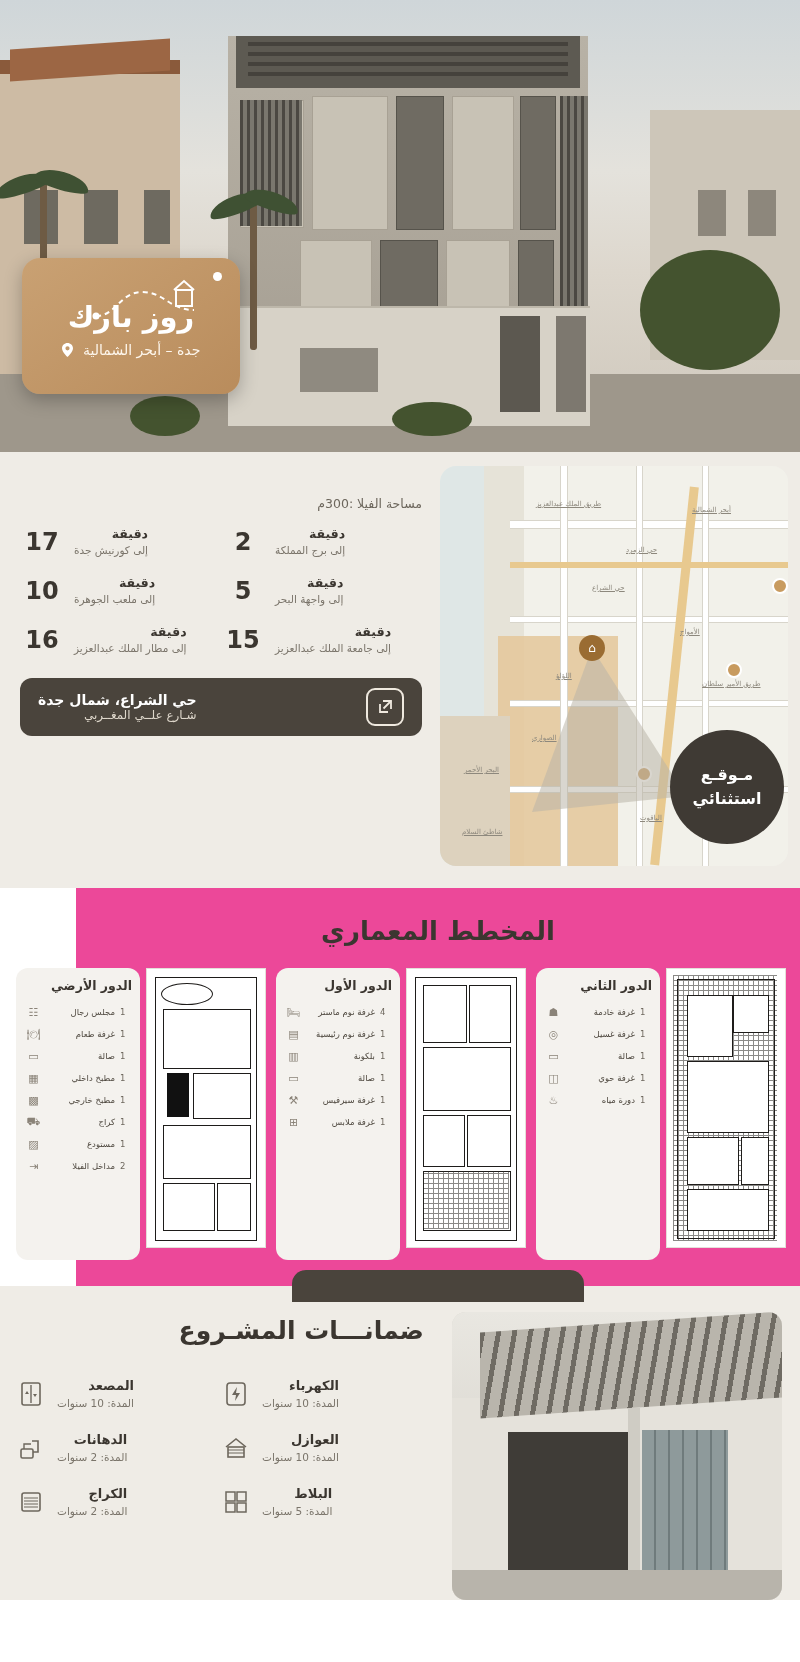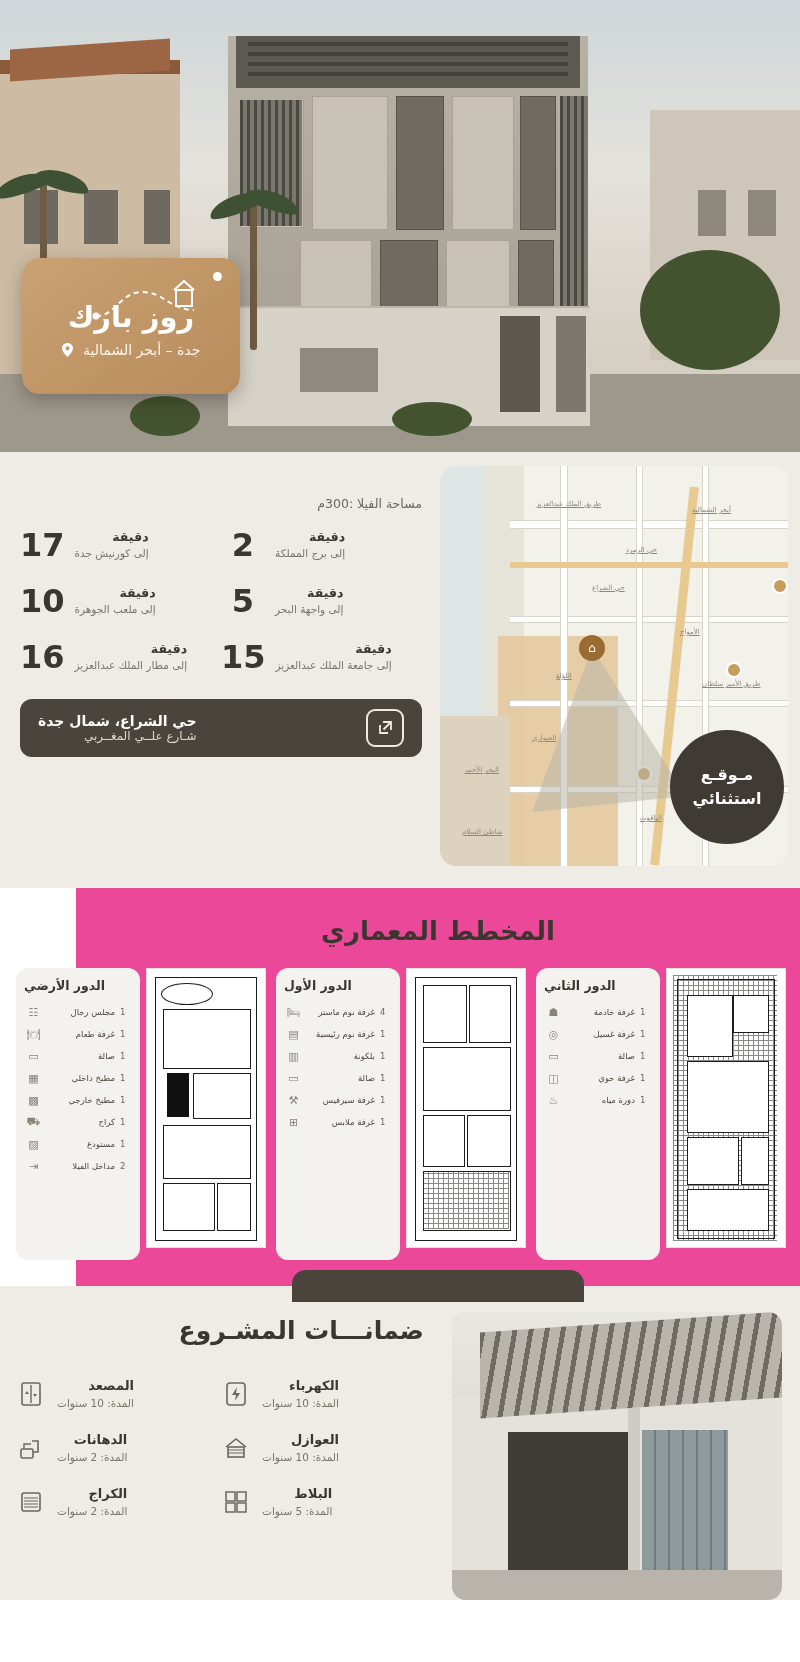--- a/index.html
+++ b/index.html
@@ -74,21 +74,21 @@
   }
   .map-poi{position:absolute;width:12px;height:12px;border-radius:50%;background:#c89b5f;border:2px solid #fff;}
 
   .info-right{flex:1 1 auto;padding:6px 18px 0 8px;text-align:right;}
   .info-title{
     margin:0;font-size:21px;font-weight:bold;color:#3d3ا;color:#3d3831;line-height:1.55;
   }
   .info-area{margin:24px 0 4px;font-size:12.5px;color:#6c665c;}
   .times-grid{display:flex;flex-wrap:wrap;margin-top:6px;}
   .time-cell{width:50%;display:flex;flex-direction:row-reverse;align-items:center;justify-content:flex-start;gap:10px;padding:9px 0;}
-  .time-num{font-size:32px;font-weight:bold;color:#3b3630;min-width:44px;text-align:center;}
+  .time-num{font-size:24px;font-weight:bold;color:#3b3630;min-width:44px;text-align:center;}
   .time-txt{text-align:right;line-height:1.35;}
   .time-txt .u{font-size:12.5px;font-weight:bold;color:#3b3630;}
   .time-txt .d{font-size:10.5px;color:#7a746a;}
   .addr-bar{
     margin-top:14px;background:#4a443c;border-radius:12px;height:58px;
     display:flex;flex-direction:row-reverse;align-items:center;justify-content:space-between;
     padding:0 18px;color:#fff;
   }
   .addr-bar .a1{font-size:14px;font-weight:bold;}
   .addr-bar .a2{font-size:12px;color:#ded7cb;letter-spacing:1px;}
@@ -102,21 +102,21 @@
   .plans-title{margin:0 0 22px;text-align:center;font-size:26px;font-weight:bold;color:#3b3630;}
   .plans-row{display:flex;flex-direction:row;gap:10px;padding:0 14px;justify-content:space-between;}
   .plan-group{display:flex;flex-direction:row;gap:6px;align-items:flex-start;}
   .plan-img{width:118px;height:278px;background:#fff;border:1px solid #e3e0d9;position:relative;overflow:hidden;}
   .bp{position:absolute;border:1px solid #1e1c1a;}
   .bp-hatch{position:absolute;background:repeating-linear-gradient(90deg,#2b2926 0 1px,transparent 1px 5px),repeating-linear-gradient(0deg,#2b2926 0 1px,transparent 1px 5px);opacity:.55;}
   .bp-fill{position:absolute;background:#111;}
   .plan-card{
     width:108px;min-height:272px;background:#f4f2ee;border-radius:12px;padding:10px 8px;
   }
-  .plan-card h3{margin:0 0 8px;text-align:left;font-size:12.5px;font-weight:bold;color:#3b3630;}
+  .plan-card h3{margin:0 0 8px;text-align:right;font-size:12.5px;font-weight:bold;color:#3b3630;}
   .plan-item{display:flex;flex-direction:row-reverse;align-items:center;gap:5px;padding:3.5px 2px;}
   .plan-item .ic{width:15px;height:15px;flex:0 0 auto;color:#8a8378;font-size:11px;display:flex;align-items:center;justify-content:center;}
   .plan-item .nm{flex:1 1 auto;font-size:8.5px;color:#4e483f;text-align:right;white-space:nowrap;}
   .plan-item .qt{font-size:8.5px;color:#6d675d;width:10px;text-align:left;}
   .plans-tab{
     position:absolute;left:50%;transform:translateX(-50%);bottom:-16px;
     width:292px;height:32px;background:#4a443c;border-radius:14px 14px 0 0;
   }
 
   

